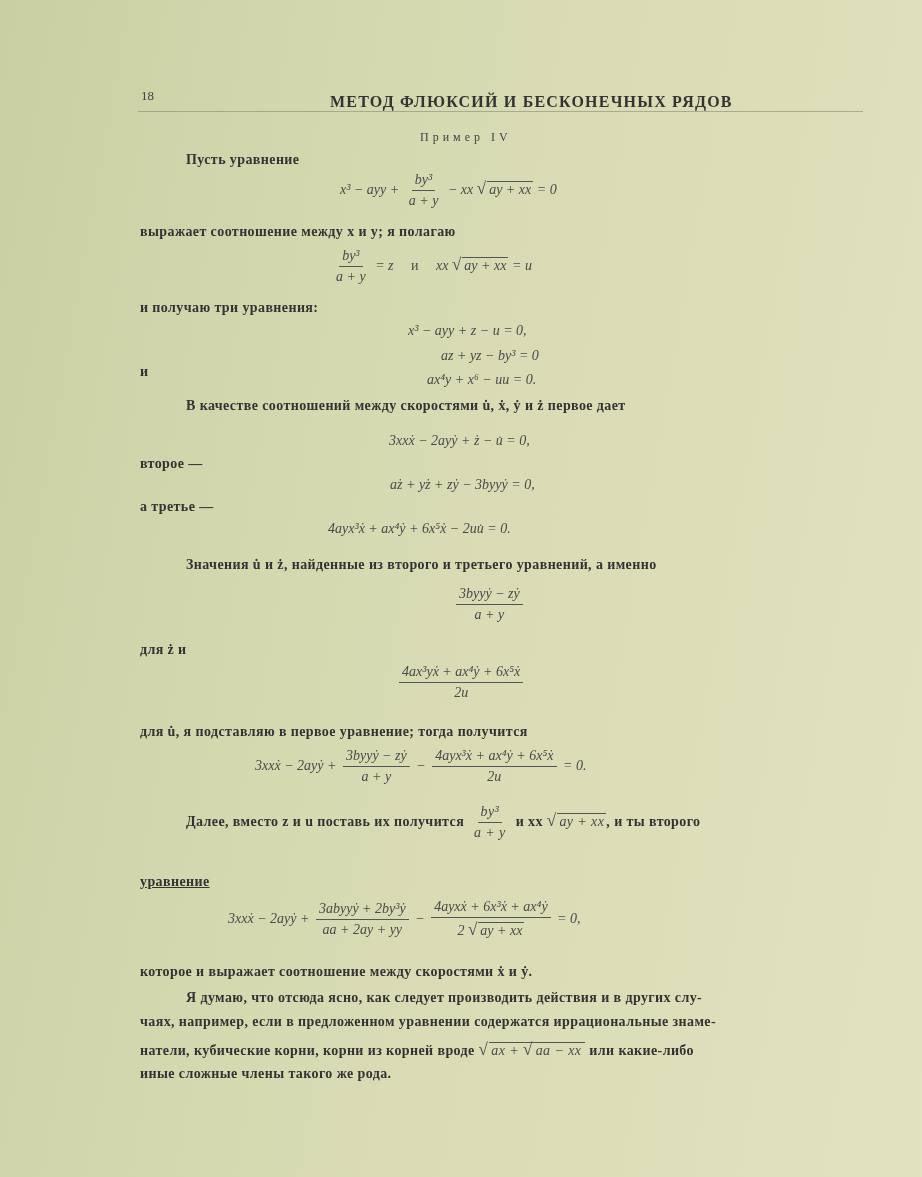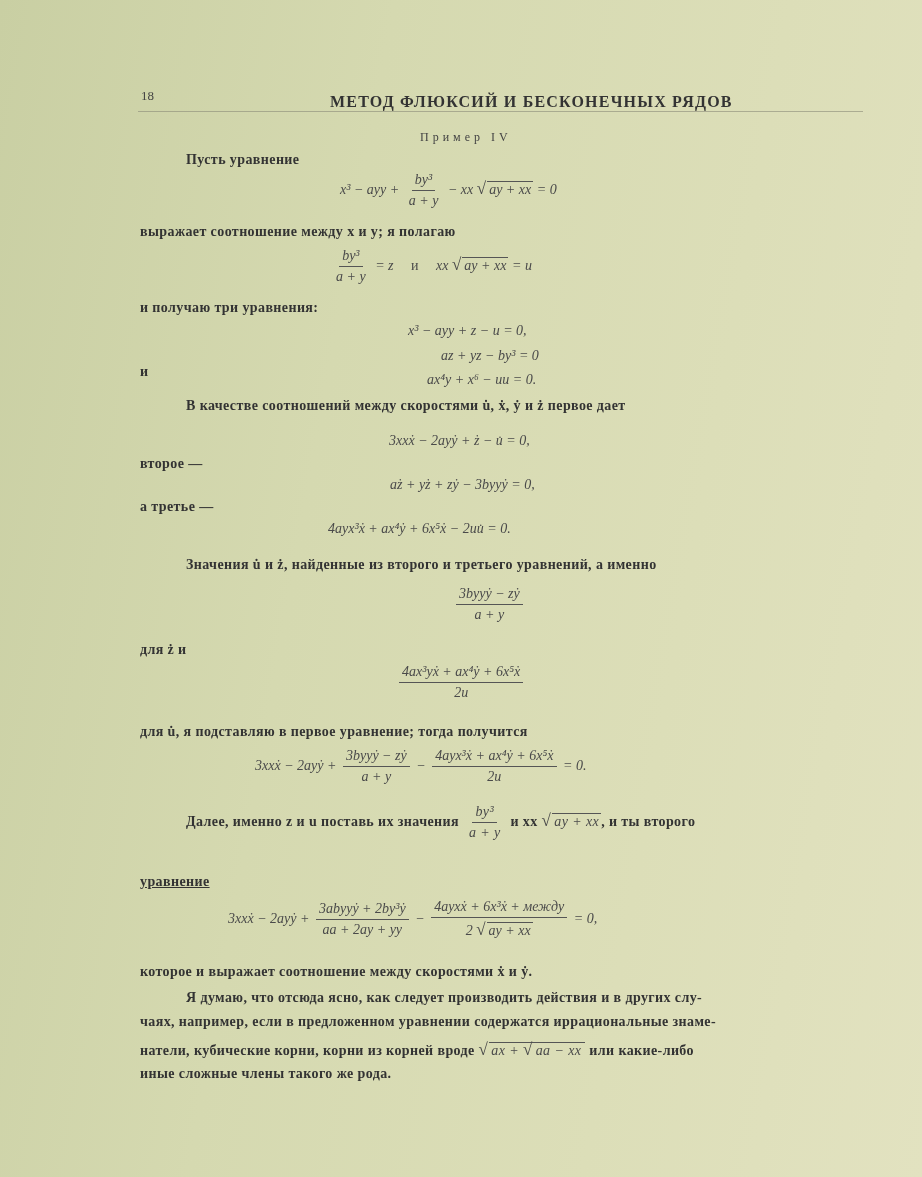--- a/index.html
+++ b/index.html
@@ -105,40 +105,40 @@
     </span>
     <span>−</span>
     <span class="frac">
       <span class="num">4ayx³ẋ + ax⁴ẏ + 6x⁵ẋ</span>
       <span class="den">2u</span>
     </span>
     <span>= 0.</span>
   </div>
 
   <div class="abs para" style="left:186px; top:800px;">
-    <span>Далее, именно z и u поставь их значения</span>
+    <span>Далее, вместо z и u поставь их получится</span>
     <span class="frac math" style="font-weight:normal;">
       <span class="num">by³</span>
       <span class="den">a + y</span>
     </span>
     <span>и xx</span>
     <span class="math" style="font-weight:normal;"><span class="rad-sign">√</span><span class="radical">ay + xx</span></span><span>, и ты второго</span>
   </div>
 
   <div class="abs para" style="left:140px; top:870px;text-decoration:underline;">уравнение</div>
 
   <div class="abs math" style="left:228px; top:895px;">
     <span>3xxẋ − 2ayẏ +</span>
     <span class="frac">
       <span class="num">3abyyẏ + 2by³ẏ</span>
       <span class="den">aa + 2ay + yy</span>
     </span>
     <span>−</span>
     <span class="frac">
-      <span class="num">4ayxẋ + 6x³ẋ + между</span>
+      <span class="num">4ayxẋ + 6x³ẋ + ax⁴ẏ</span>
       <span class="den"><span>2</span> <span class="rad-sign">√</span><span class="radical">ay + xx</span></span>
     </span>
     <span>= 0,</span>
   </div>
 
   <div class="abs para" style="left:140px; top:960px;">которое и выражает соотношение между скоростями ẋ и ẏ.</div>
 
   <div class="abs para" style="left:186px; top:986px;">Я думаю, что отсюда ясно, как следует производить действия и в других слу-</div>
   <div class="abs para" style="left:140px; top:1010px;">чаях, например, если в предложенном уравнении содержатся иррациональные знаме-</div>
   <div class="abs para" style="left:140px; top:1036px;">

